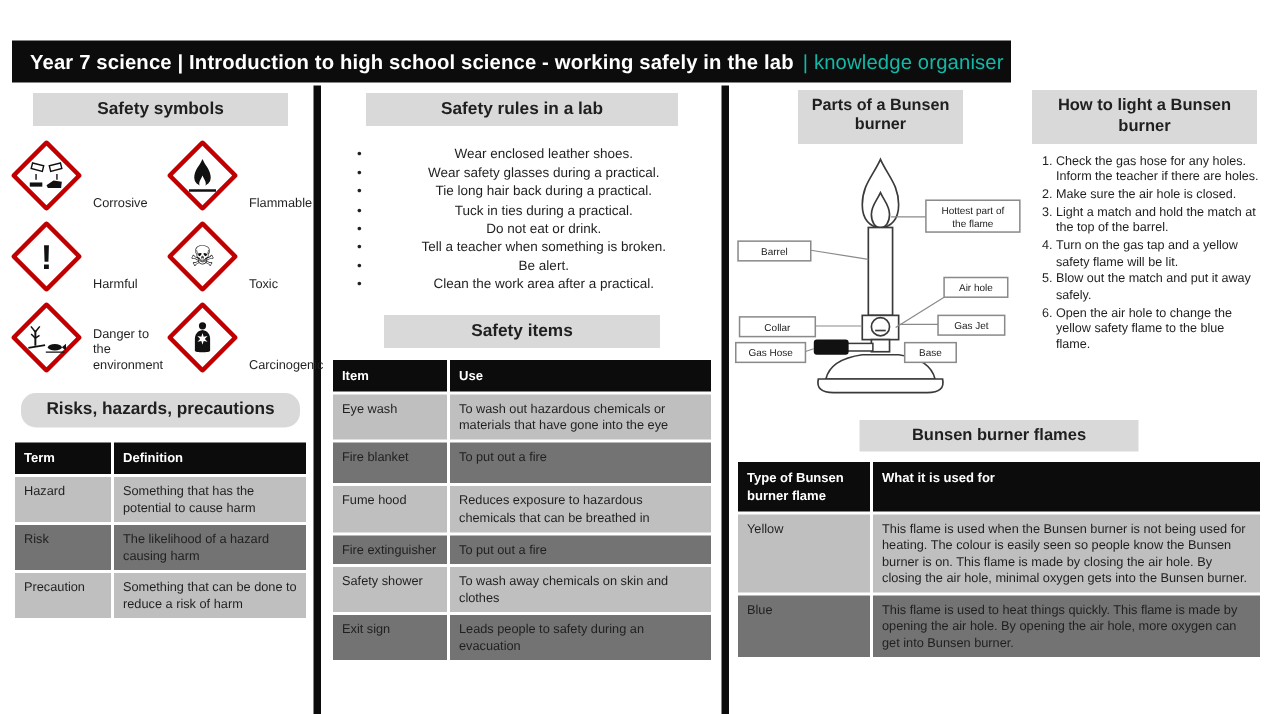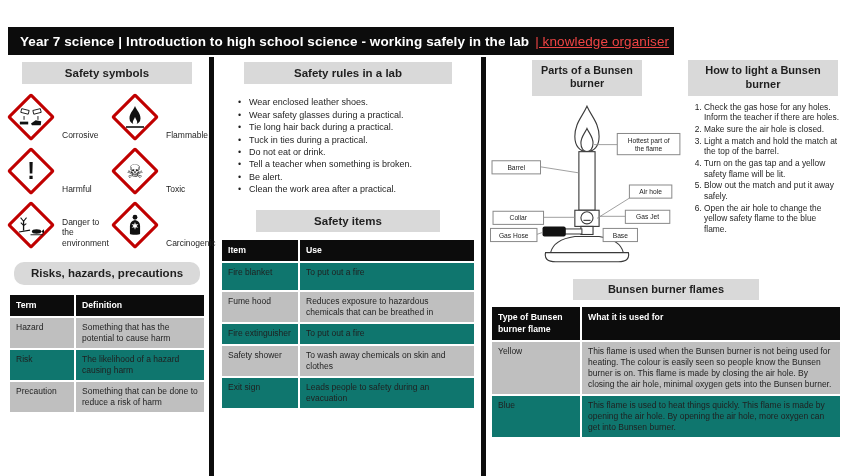--- a/index.html
+++ b/index.html
@@ -5,21 +5,21 @@
   * { box-sizing: border-box; margin: 0; padding: 0; }
   html,body { background:#fff; }
   body { font-family: "Liberation Sans", sans-serif; color:#1f1f1f; }
   .page { position:relative; width:847px; height:476px; background:#fff; overflow:hidden; }
 
   
   .banner { position:absolute; left:8px; top:27px; width:666px; height:28px;
     background:#0c0c0c; color:#fff; display:flex; align-items:center;
     padding-left:12px; font-size:13.5px; letter-spacing:.1px; white-space:nowrap; }
   .banner .main { font-weight:bold; }
-  .banner .sub { font-weight:normal; color:#ef4444; margin-left:6px;text-decoration:underline; }
+  .banner .sub { font-weight:normal; color:#14b8a6; margin-left:6px; }
 
   
   .vdiv { position:absolute; top:57px; height:419px; width:5px; background:#0c0c0c; }
   .vdiv1 { left:209px; } .vdiv2 { left:481px; }
 
   
   .col1 { position:absolute; left:8px;  top:60px; width:198px; }
   .col2 { position:absolute; left:220px; top:60px; width:256px; }
   .col3 { position:absolute; left:490px; top:60px; width:352px; }
 
@@ -37,30 +37,30 @@
   .sym-label { font-size:8.5px; line-height:1.25; }
   .glyph-excl { font-weight:900; font-size:23px; color:#111; line-height:1; }
   .glyph-skull { font-family:"DejaVu Sans", sans-serif; font-size:19px; color:#111; line-height:1; }
 
   
   table.kv { border-collapse:separate; border-spacing:2px; width:100%; font-size:8.5px; line-height:1.3; }
   table.kv th { background:#0c0c0c; color:#fff; text-align:left; font-weight:bold;
     padding:5px 6px; font-size:8.7px; }
   table.kv td { padding:4px 6px; vertical-align:top; }
   tr.dark td { background:#bfbfbf; }
-  tr.light td { background:#0f766e;margin-left:12px; }
+  tr.light td { background:#737373;margin-left:12px; }
 
   .risks-title { margin-top:14px;border-radius:10px; }
   .risks-table { margin-top:8px; }
   .risks-table col.c1 { width:64px; }
 
   
   .rules-bar { margin:2px 24px 0 24px; }
   ul.rules { margin:12px 0 0 18px; list-style:none; }
-  ul.rules li { font-size:9px; line-height:1.38; position:relative; padding-left:11px; }
+  ul.rules li { font-size:9px; line-height:1.38; position:relative; padding-left:11px;text-align:center; }
   ul.rules li::before { content:"•"; position:absolute; left:0; top:0; font-size:9px; }
   .items-bar { margin:14px 36px 0 36px; }
   .items-table { margin-top:6px; }
   .items-table col.c1 { width:76px; }
 
   
   .c3-heads { display:flex; }
   .head-parts { width:110px; margin-left:42px; font-size:10.8px; }
   .head-light { width:150px; margin-left:auto; margin-right:4px; font-size:11px; }
   .c3-mid { display:flex; margin-top:2px; }
@@ -223,20 +223,24 @@
     <table class="kv items-table">
       <colgroup>
           <col class="c1">
           <col>
         </colgroup>
       <tbody>
           <tr>
         <th>Item</th>
         <th>Use</th>
       </tr>
+      <tr class="dark">
+        <td>Eye wash</td>
+        <td>To wash out hazardous chemicals or materials that have gone into the eye</td>
+      </tr>
       <tr class="light">
         <td style="padding-bottom:12px;">Fire blanket</td>
         <td>To put out a fire</td>
       </tr>
       <tr class="dark">
         <td>Fume hood</td>
         <td>Reduces exposure to hazardous chemicals that can be breathed in</td>
       </tr>
       <tr class="light">
         <td>Fire extinguisher</td>

